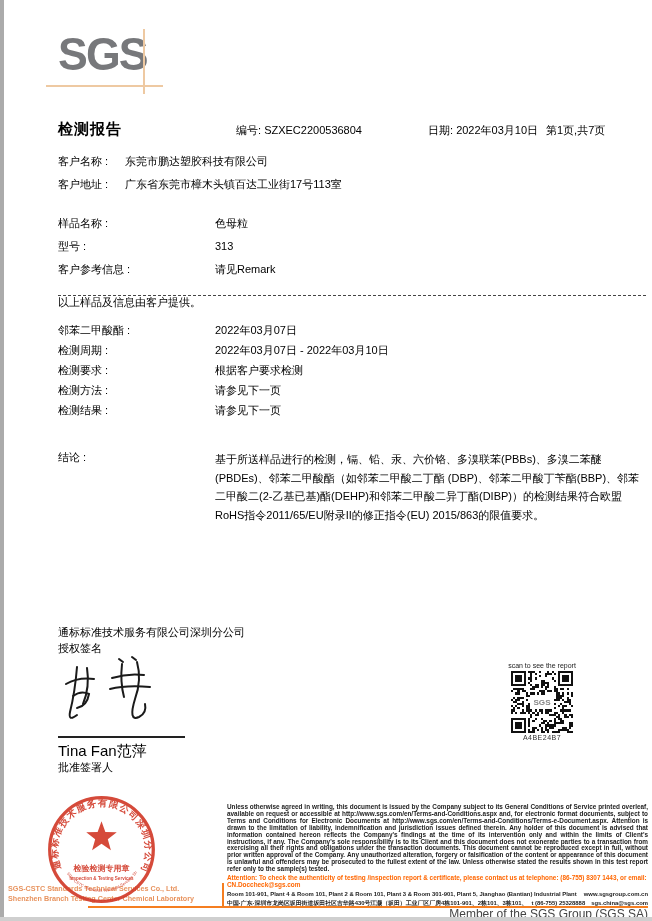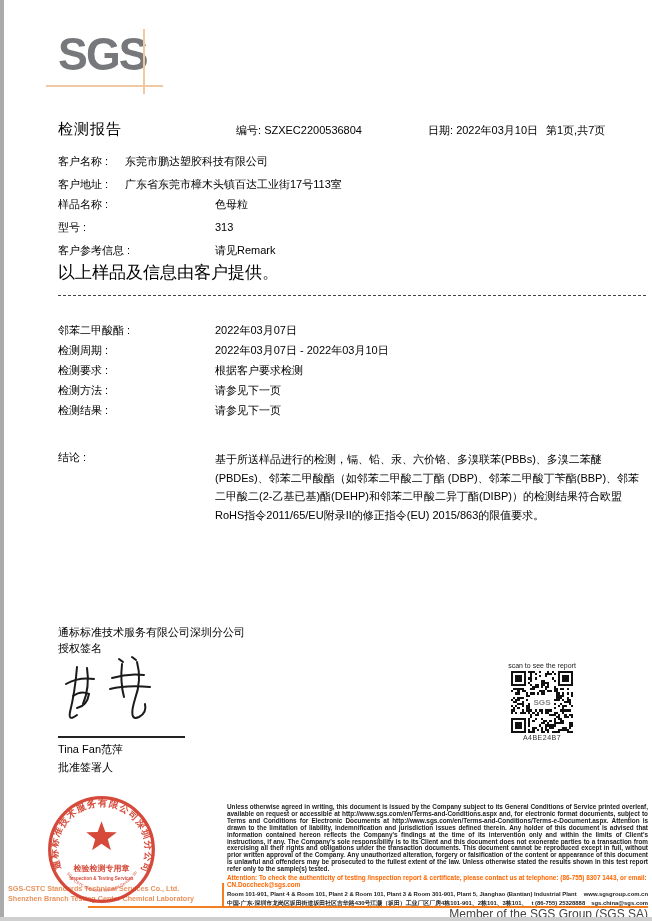--- a/index.html
+++ b/index.html
@@ -10,43 +10,43 @@
   .edge-left{position:absolute;left:0;top:0;width:4px;height:921px;background:#ababab}
   .edge-bottom{position:absolute;left:0;top:917px;width:652px;height:4px;background:#cfcfcf}
 
   
   .logo-text{position:absolute;left:58px;top:30px;font-size:47px;font-weight:bold;color:#77787b;
     letter-spacing:-2px;line-height:1;transform:scaleX(.95);transform-origin:left top}
   .rule-h{position:absolute;left:46px;top:85px;width:117px;height:2px;background:#eec9a2}
   .rule-v{position:absolute;left:143px;top:29px;width:2px;height:65px;background:#eec9a2}
 
   
-  .title{position:absolute;left:58px;top:120px;font-size:15px;font-weight:normal;letter-spacing:1px}
+  .title{position:absolute;left:58px;top:120px;font-size:15px;font-weight:bold;letter-spacing:1px}
   .meta{position:absolute;top:123px;font-size:11px;white-space:nowrap}
   .meta-no{left:236px}.meta-date{left:428px}.meta-page{left:546px}
 
   
   .sec{position:absolute;left:58px;width:592px}
   .row{display:flex;font-size:11px}
   .lbl-n{width:67px;flex:none}
   .lbl-w{width:157px;flex:none}
   .sec-client{top:150px}.sec-client .row{line-height:22.5px}
-  .sec-sample{top:193px}.sec-sample .row{line-height:23px}
-  .sample-note{font-size:17px;line-height:18px;margin-top:2px}
+  .sec-sample{top:212px}.sec-sample .row{line-height:23px}
+  .sample-note{font-size:11px;line-height:18px;margin-top:12px}
   .dash-rule{position:absolute;left:58px;top:295px;width:590px;height:1px;
     background:repeating-linear-gradient(90deg,#444 0 3px,transparent 3px 5px)}
   .sec-work{top:320px}.sec-work .row{line-height:20px}
   .sec-conclusion{top:450px;display:flex;font-size:11px}
   .conclusion-text{width:436px;line-height:18.5px}
 
   
   .sig-head{position:absolute;left:58px;top:624px;font-size:11px;line-height:16px}
   .sig-svg{position:absolute;left:58px;top:654px}
   .sig-line{position:absolute;left:58px;top:736px;width:127px;height:2px;background:#222}
-  .sig-name{position:absolute;left:58px;top:742px;font-size:11px}
+  .sig-name{position:absolute;left:58px;top:742px;font-size:15px}
   .sig-role{position:absolute;left:58px;top:760px;font-size:11px}
 
   
   .qr{position:absolute;left:490px;top:662px;width:104px;text-align:center}
   .qr-caption{font-size:7px;color:#222}
   .qr svg{display:block;margin:2px auto 1px}
   .qr-code-text{font-size:7px;color:#333;letter-spacing:.5px}
 
   
   .ftr{position:absolute;left:227px;top:804px;width:421px}

